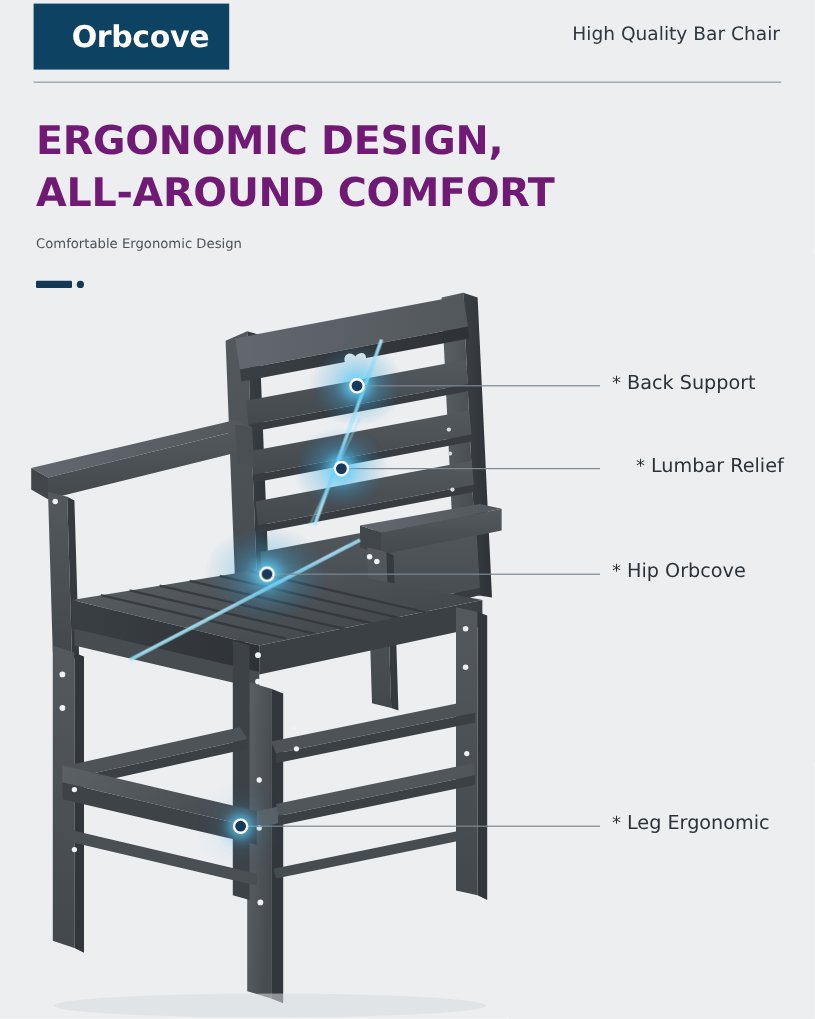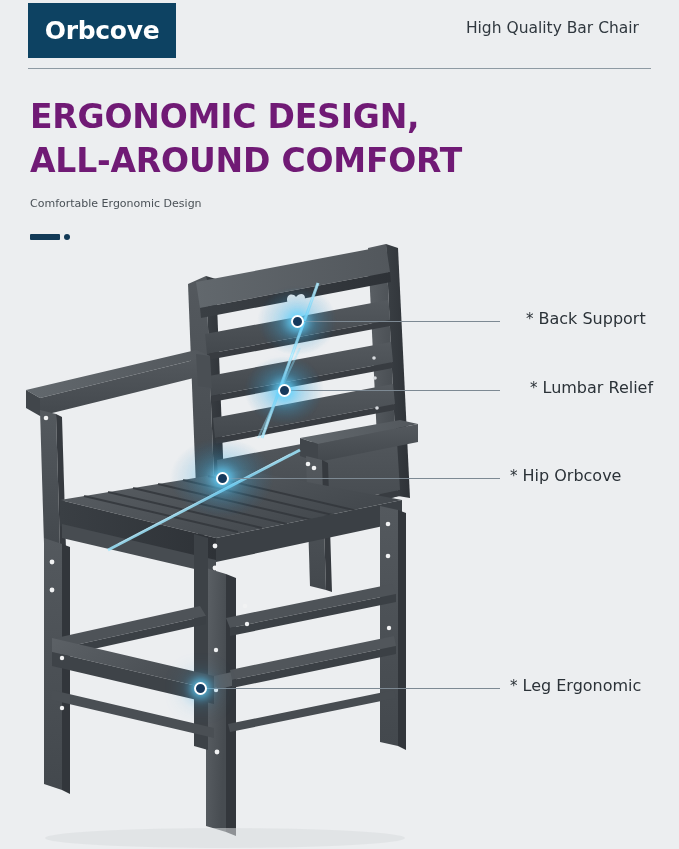--- a/index.html
+++ b/index.html
@@ -28,31 +28,32 @@
   #logo-box {
     position: absolute;
     left: 28px;
     top: 3px;
     width: 148px;
     height: 55px;
     background: #0d4262;
     display: flex;
     align-items: center;
     justify-content: center;
+    padding-left: 15px;
   }
   #logo-text {
     color: #ffffff;
     font-size: 25px;
     font-weight: 700;
     letter-spacing: -0.3px;
     font-family: "DejaVu Sans", sans-serif;
   }
   #header-tagline {
     position: absolute;
-    right: 40px;
+    right: 29px;
     top: 19px;
     font-size: 15.5px;
     color: #30383f;
     font-family: "DejaVu Sans", sans-serif;
     white-space: nowrap;
   }
   #header-rule {
     position: absolute;
     left: 28px;
     top: 68px;
@@ -340,21 +341,21 @@
         <ellipse cx="284" cy="152" rx="40" ry="34" fill="url(#glowA)" opacity="0.6"></ellipse>
         <ellipse cx="222" cy="240" rx="52" ry="40" fill="url(#glowA)" opacity="0.55"></ellipse>
       </g>
 
       <ellipse cx="225" cy="600" rx="180" ry="10" fill="#d9dcdf" opacity="0.55"></ellipse>
     </svg>
 
     <div class="callout" style="left:297px; top:83px;">
       <div class="callout-line" style="width:203px;"></div>
       <div class="callout-dot"></div>
-      <div class="callout-label" style="left:229px;">
+      <div class="callout-label" style="left:213px;">
         <span class="callout-star">*</span><span>Back Support</span>
       </div>
     </div>
 
     <div class="callout" style="left:284px; top:152px;">
       <div class="callout-line" style="width:216px;"></div>
       <div class="callout-dot"></div>
       <div class="callout-label" style="left:226px;margin-left:20px;">
         <span class="callout-star">*</span><span>Lumbar Relief</span>
       </div>

